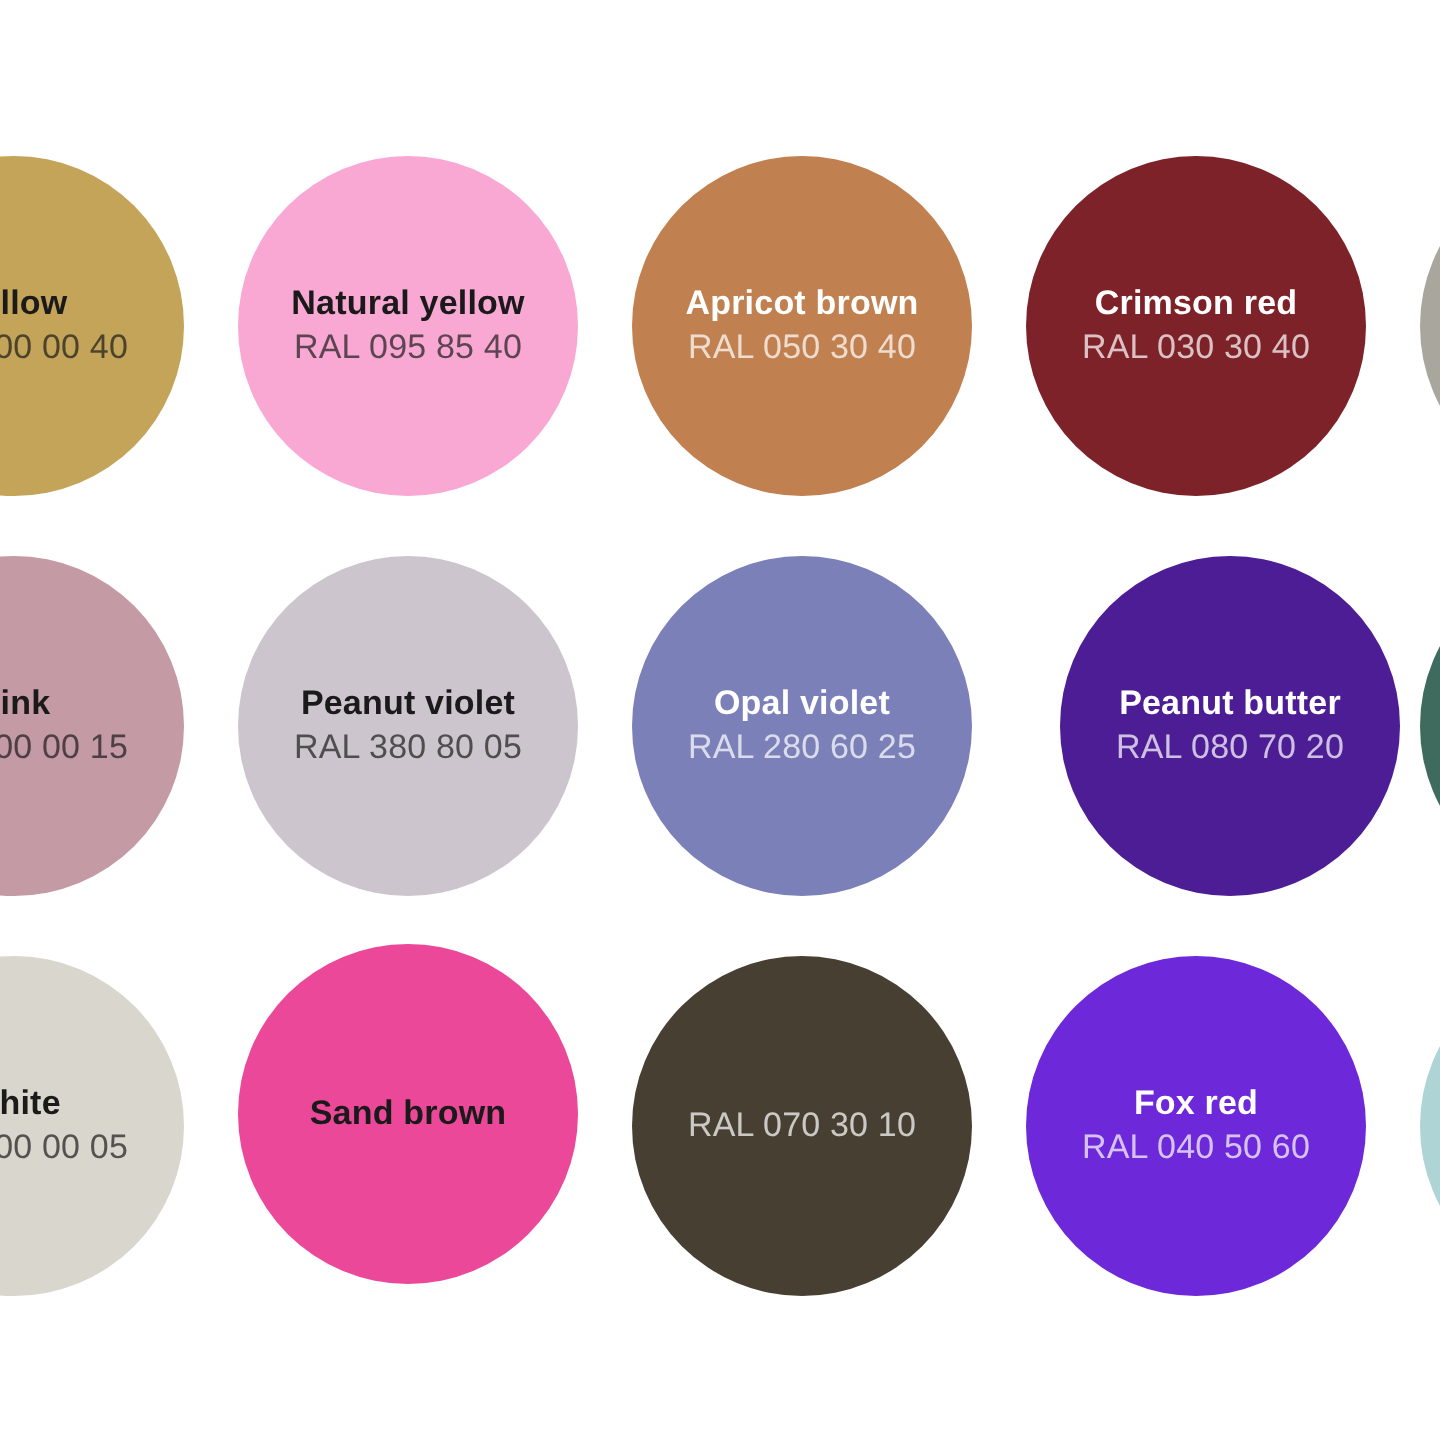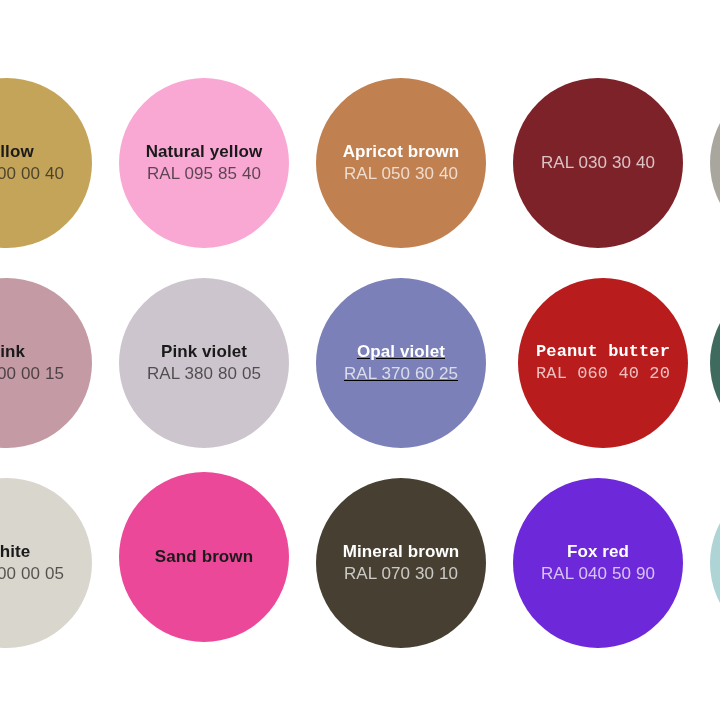--- a/index.html
+++ b/index.html
@@ -63,49 +63,49 @@
     </div>
     <div class="swatch dark-text" style="background-color: #f9a8d4; left: 119px; top: 78px;">
       <div class="swatch-name">Natural yellow</div>
       <div class="swatch-code">RAL 095 85 40</div>
     </div>
     <div class="swatch light-text" style="background-color: rgb(193, 128, 79); left: 316px; top: 78px;">
       <div class="swatch-name">Apricot brown</div>
       <div class="swatch-code">RAL 050 30 40</div>
     </div>
     <div class="swatch light-text" style="background-color: rgb(125, 34, 41); left: 513px; top: 78px;">
+      <div class="swatch-name">Crimson red</div>
       <div class="swatch-code">RAL 030 30 40</div>
     </div>
     <div class="swatch dark-text" style="background-color: rgb(169, 166, 158); left: 710px; top: 78px;"></div>
     <div class="swatch dark-text" style="background-color: rgb(196, 154, 164); left: -78px; top: 278px;">
       <div class="swatch-name">Pink</div>
       <div class="swatch-code">RAL 000 00 15</div>
     </div>
     <div class="swatch dark-text" style="background-color: rgb(205, 197, 205); left: 119px; top: 278px;">
-      <div class="swatch-name">Pink violet</div>
+      <div class="swatch-name">Peanut violet</div>
       <div class="swatch-code">RAL 380 80 05</div>
     </div>
-    <div class="swatch light-text" style="background-color: rgb(123, 128, 184); left: 316px; top: 278px; text-decoration: underline;">
+    <div class="swatch light-text" style="background-color: rgb(123, 128, 184); left: 316px; top: 278px;">
       <div class="swatch-name">Opal violet</div>
-      <div class="swatch-code">RAL 370 60 25</div>
+      <div class="swatch-code">RAL 280 60 25</div>
     </div>
-    <div class="swatch light-text" style="background-color: #b91c1c; left: 518px; top: 278px; font-family: Liberation Mono, monospace;">
+    <div class="swatch light-text" style="background-color: #4c1d95; left: 530px; top: 278px;">
       <div class="swatch-name">Peanut butter</div>
-      <div class="swatch-code">RAL 060 40 20</div>
+      <div class="swatch-code">RAL 080 70 20</div>
     </div>
     <div class="swatch light-text" style="background-color: rgb(63, 107, 94); left: 710px; top: 278px;"></div>
     <div class="swatch dark-text" style="background-color: rgb(217, 214, 205); left: -78px; top: 478px;">
       <div class="swatch-name">White</div>
       <div class="swatch-code">RAL 000 00 05</div>
     </div>
     <div class="swatch dark-text" style="background-color: #ec4899; left: 119px; top: 472px;">
       <div class="swatch-name">Sand brown</div>
     </div>
     <div class="swatch light-text" style="background-color: rgb(71, 63, 49); left: 316px; top: 478px;">
-      <div class="swatch-name">Mineral brown</div>
       <div class="swatch-code">RAL 070 30 10</div>
     </div>
     <div class="swatch light-text" style="background-color: #6d28d9; left: 513px; top: 478px;">
       <div class="swatch-name">Fox red</div>
-      <div class="swatch-code">RAL 040 50 90</div>
+      <div class="swatch-code">RAL 040 50 60</div>
     </div>
     <div class="swatch dark-text" style="background-color: rgb(174, 212, 214); left: 710px; top: 478px;"></div>
   </div>
 
 </body></html>

